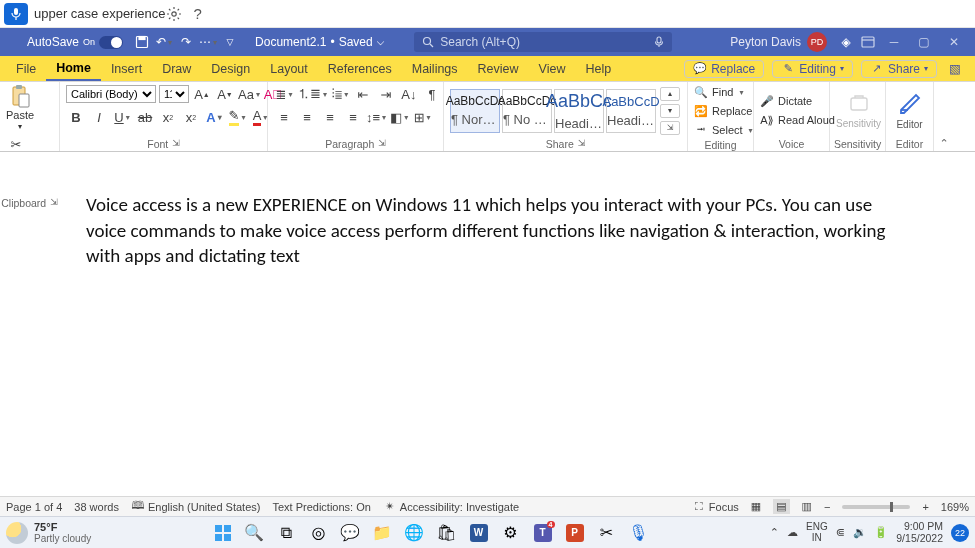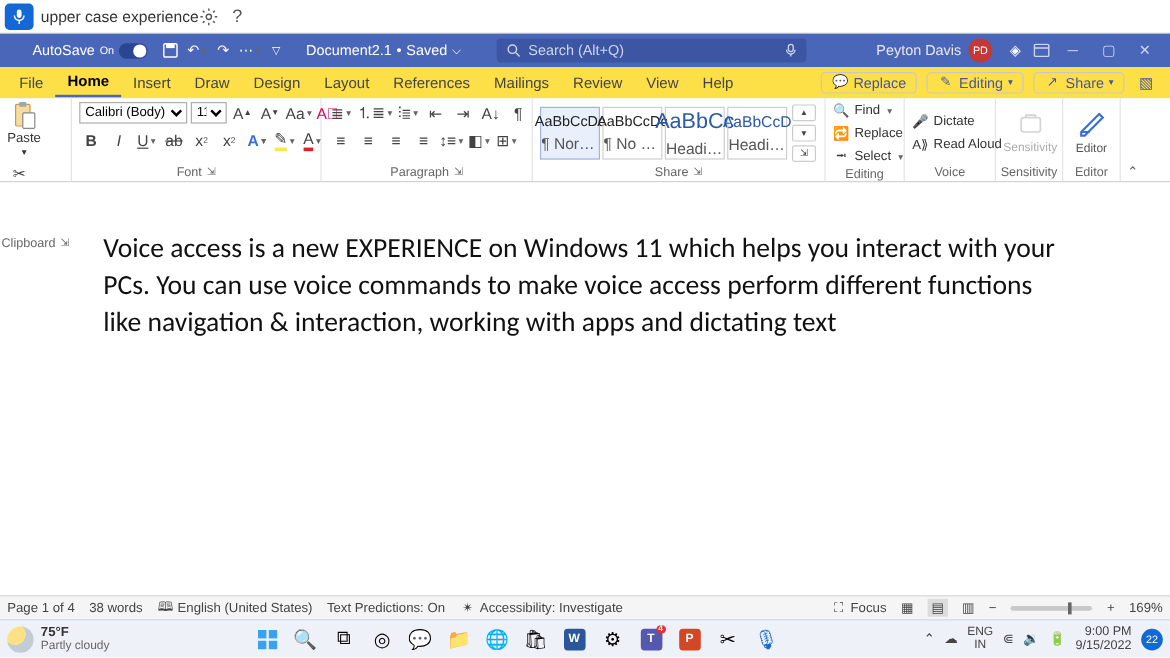--- a/index.html
+++ b/index.html
@@ -58,21 +58,21 @@
     .style-box.sel-box { border: 1px solid #9fb5e2; background:#eaf0fb;}
 
     
     .vstack { display: flex; flex-direction: column; gap: 1px; }
     .vstack .vitem { display: flex; align-items: center; gap: 4px; height: 16px; font-size: 11px; color: #333; cursor: pointer; white-space: nowrap; }
 
     .big-btn { display: flex; flex-direction: column; align-items: center; justify-content: center; color: #555; gap: 2px; cursor: pointer;}
 
     
     .doc-area { flex: 1; overflow: hidden; background: #fff; }
-    .page { padding: 40px 86px 0 86px; font-size: 23px; line-height: 1.35; color: #111; font-family: Calibri, sans-serif; }
+    .page { padding: 40px 86px 0 86px; font-size: 19px; line-height: 1.35; color: #111; font-family: Calibri, sans-serif; }
 
     
     .status-bar { height: 20px; background: #f5f5f5; border-top: 1px solid #d8d8d8; display: flex; align-items: center; font-size: 11px; color: #444; padding: 0 6px; gap: 12px; }
     .status-bar .spacer { flex: 1; }
     .status-bar .sbtn { display: flex; align-items: center; gap: 3px; cursor: pointer; }
     .zoom-slider { width: 68px; height: 4px; background: #c9c9c9; position: relative; border-radius: 2px; }
     .zoom-slider::after { content: ''; position: absolute; top: -3px; left: 70%; width: 3px; height: 10px; background: #666; }
 
     
     .taskbar { height: 32px; background: #eef2f8; border-top: 1px solid #d1d6df; display: flex; align-items: center; padding: 0 6px; font-size: 11px; }

